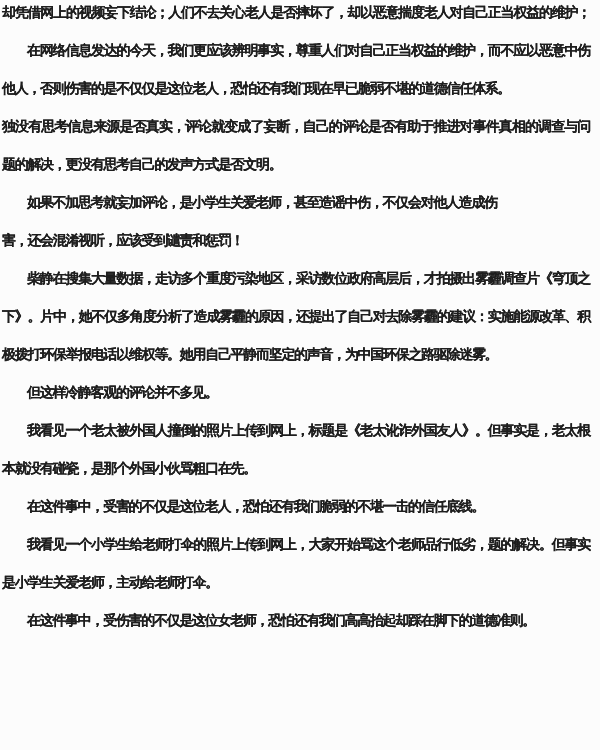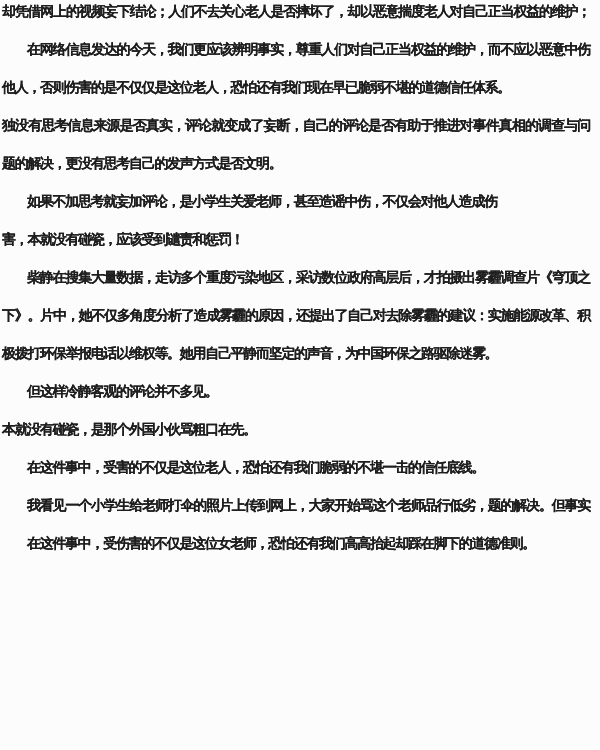--- a/index.html
+++ b/index.html
@@ -9,21 +9,21 @@
   body {
     width: 600px;
     height: 750px;
     background: var(--bg, #fcfcfc);
     overflow: hidden;
   }
   .page {
     position: relative;
     width: 600px;
     height: 600px;
-    font-family: Liberation Serif, serif;
+    font-family: Liberation Sans, sans-serif;
     color: var(--fg, #1e1e1e);
   }
   .textblock {
     position: absolute;
     top: -7px;
     left: 2px;
     width: 588px;
   }
   .line {
     height: 38px;
@@ -47,23 +47,25 @@
 <body>
 
 <div class="page">
   <div class="textblock">
     <div class="line justify">却凭借网上的视频妄下结论；人们不去关心老人是否摔坏了，却以恶意揣度老人对自己正当权益的维护；</div>
     <div class="line indent justify">在网络信息发达的今天，我们更应该辨明事实，尊重人们对自己正当权益的维护，而不应以恶意中伤</div>
     <div class="line">他人，否则伤害的是不仅仅是这位老人，恐怕还有我们现在早已脆弱不堪的道德信任体系。</div>
     <div class="line justify">独没有思考信息来源是否真实，评论就变成了妄断，自己的评论是否有助于推进对事件真相的调查与问</div>
     <div class="line">题的解决，更没有思考自己的发声方式是否文明。</div>
     <div class="line indent">如果不加思考就妄加评论，是小学生关爱老师，甚至造谣中伤，不仅会对他人造成伤</div>
-    <div class="line">害，本就没有碰瓷，应该受到谴责和惩罚！</div>
+    <div class="line">害，还会混淆视听，应该受到谴责和惩罚！</div>
     <div class="line indent justify">柴静在搜集大量数据，走访多个重度污染地区，采访数位政府高层后，才拍摄出雾霾调查片《穹顶之</div>
     <div class="line justify">下》。片中，她不仅多角度分析了造成雾霾的原因，还提出了自己对去除雾霾的建议：实施能源改革、积</div>
     <div class="line">极拨打环保举报电话以维权等。她用自己平静而坚定的声音，为中国环保之路驱除迷雾。</div>
     <div class="line indent">但这样冷静客观的评论并不多见。</div>
+    <div class="line indent justify">我看见一个老太被外国人撞倒的照片上传到网上，标题是《老太讹诈外国友人》。但事实是，老太根</div>
     <div class="line">本就没有碰瓷，是那个外国小伙骂粗口在先。</div>
     <div class="line indent">在这件事中，受害的不仅是这位老人，恐怕还有我们脆弱的不堪一击的信任底线。</div>
     <div class="line indent justify">我看见一个小学生给老师打伞的照片上传到网上，大家开始骂这个老师品行低劣，题的解决。但事实</div>
+    <div class="line">是小学生关爱老师，主动给老师打伞。</div>
     <div class="line indent">在这件事中，受伤害的不仅是这位女老师，恐怕还有我们高高抬起却踩在脚下的道德准则。</div>
   </div>
 </div>
 
 </body></html>

